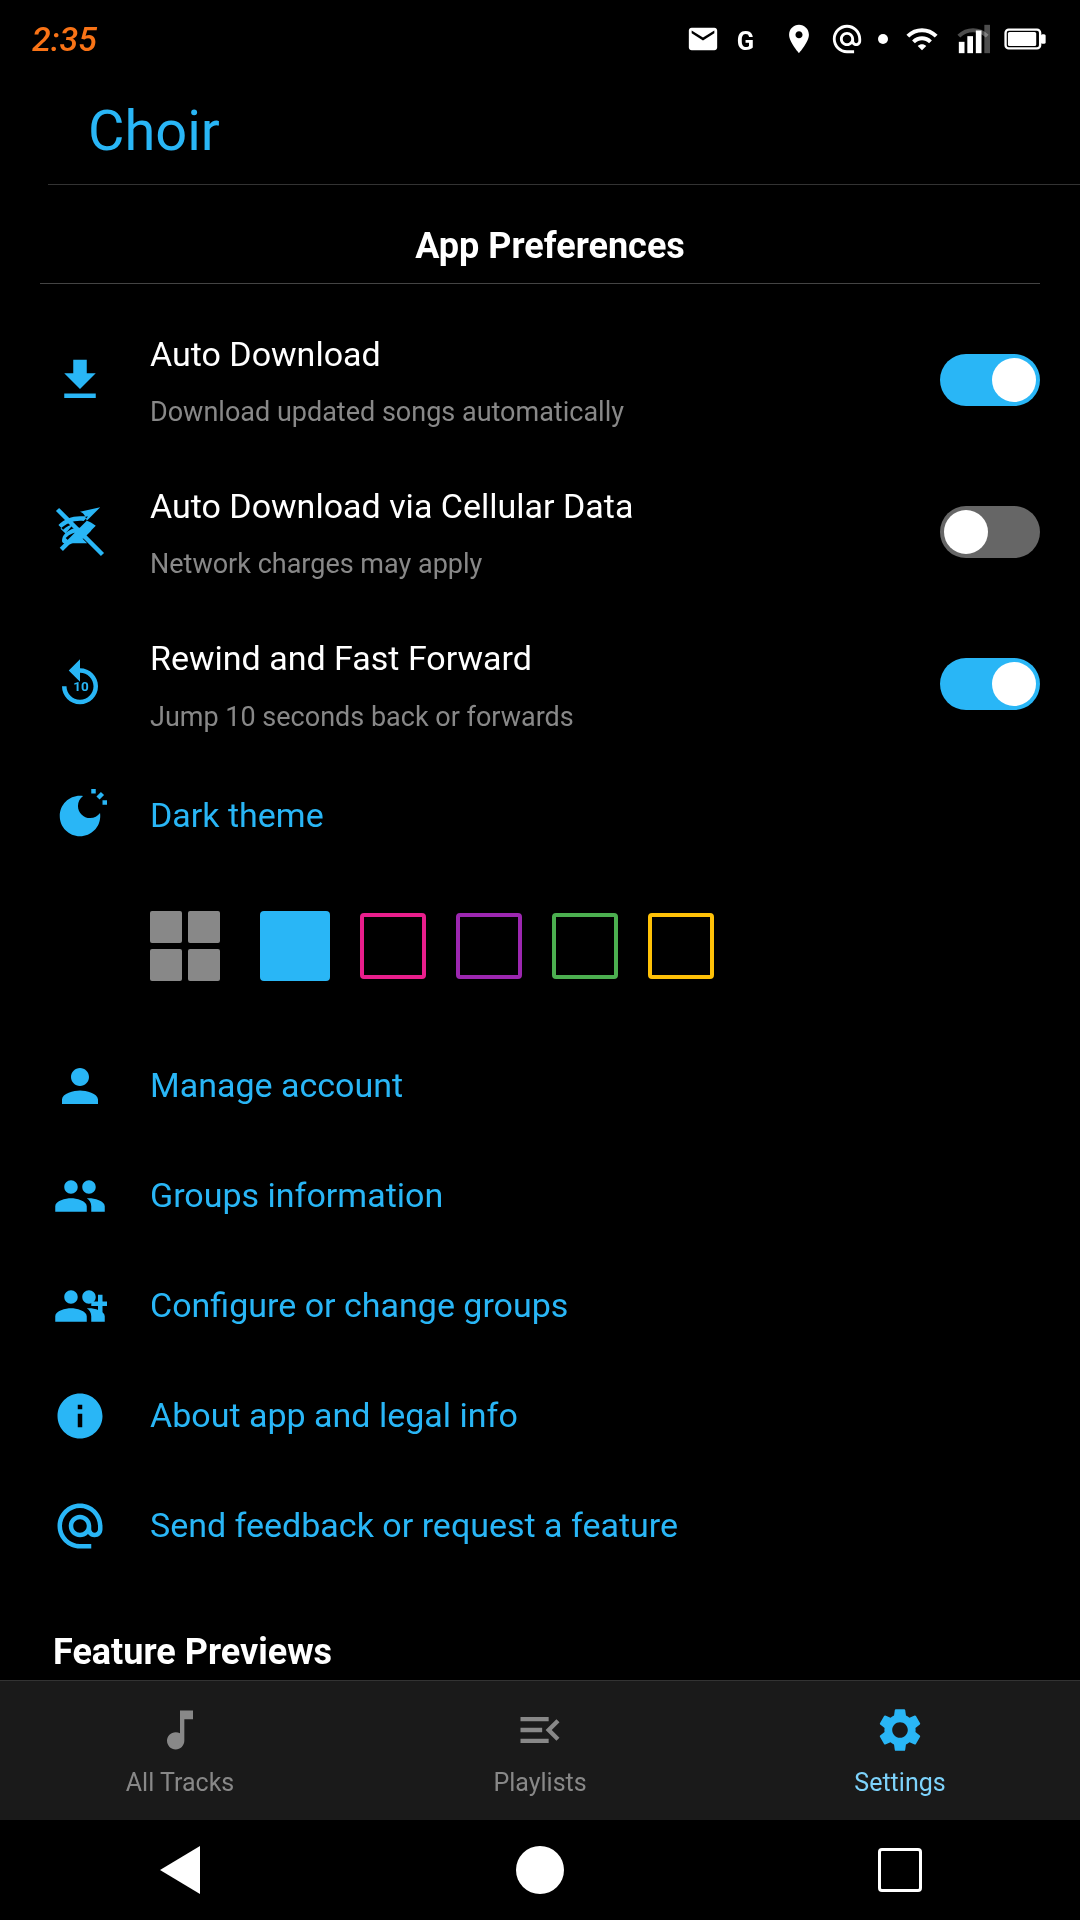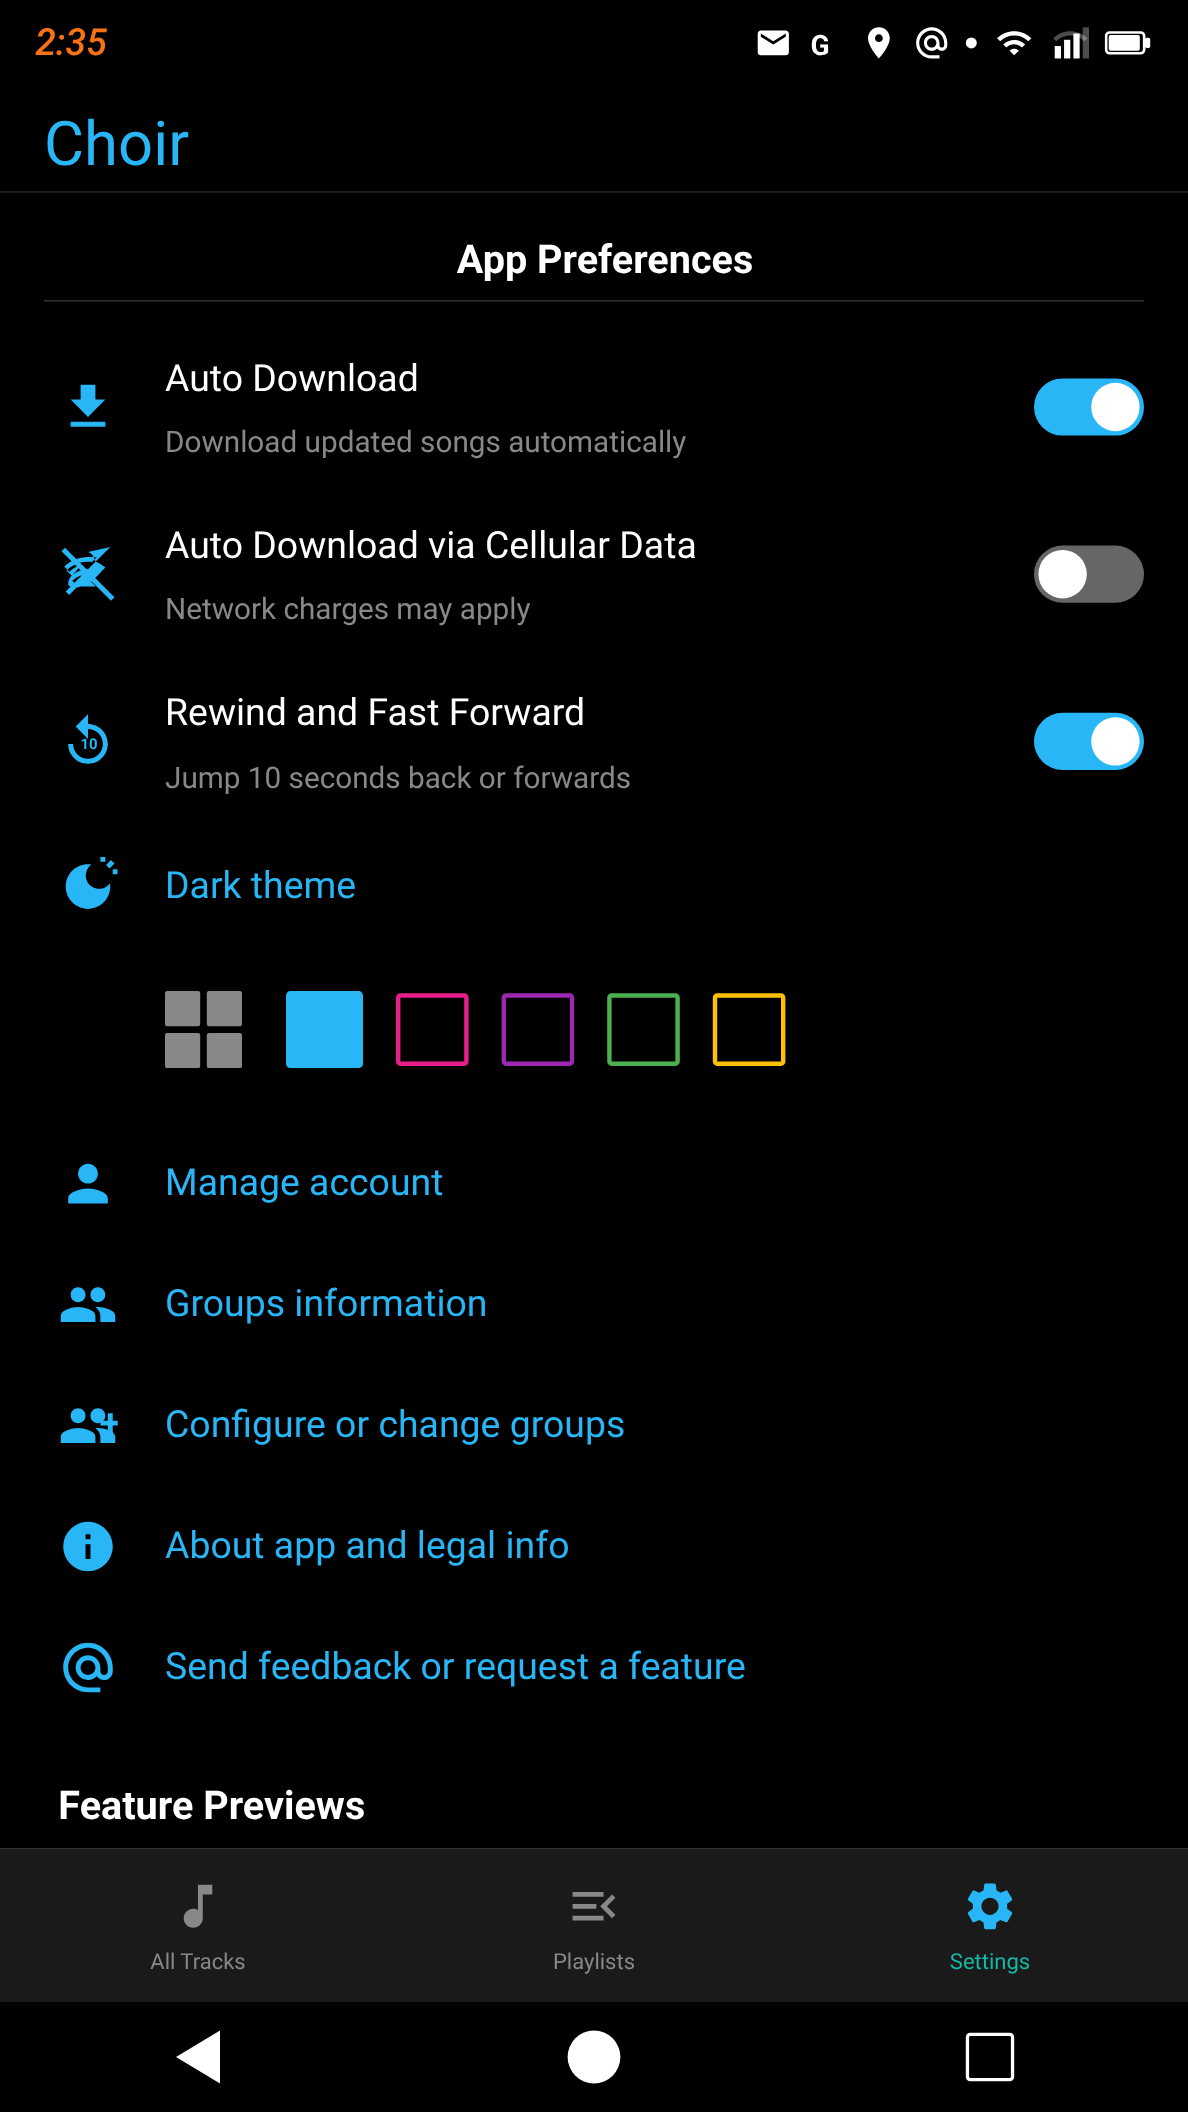--- a/index.html
+++ b/index.html
@@ -34,22 +34,23 @@
       align-items: center;
       gap: 14px;
     }
     .status-icon {
       color: #fff;
       font-size: 28px;
     }
 
     
     .app-title {
-      padding: 28px 40px 10px 40px;
+      padding: 28px 40px 20px 40px;
       border-bottom: 1px solid #333;
+      margin-left: 48px;
     }
     .app-title h1 {
       font-size: 56px;
       font-weight: 400;
       color: #29B6F6;
     }
 
     
     .section-header {
       padding: 40px 20px 16px 40px;
@@ -221,25 +222,25 @@
 
     .nav-icon {
       font-size: 42px;
       color: #888;
     }
     .nav-icon.active {
       color: #29B6F6;
     }
 
     .nav-label {
-      font-size: 20px;
+      font-size: 25px;
       color: #888;
     }
     .nav-label.active {
-      color: #14b8a6;
+      color: #7dd3fc;
     }
 
     
     .system-nav {
       position: fixed;
       bottom: 0;
       left: 0;
       width: 1080px;
       height: 100px;
       background: #000;

